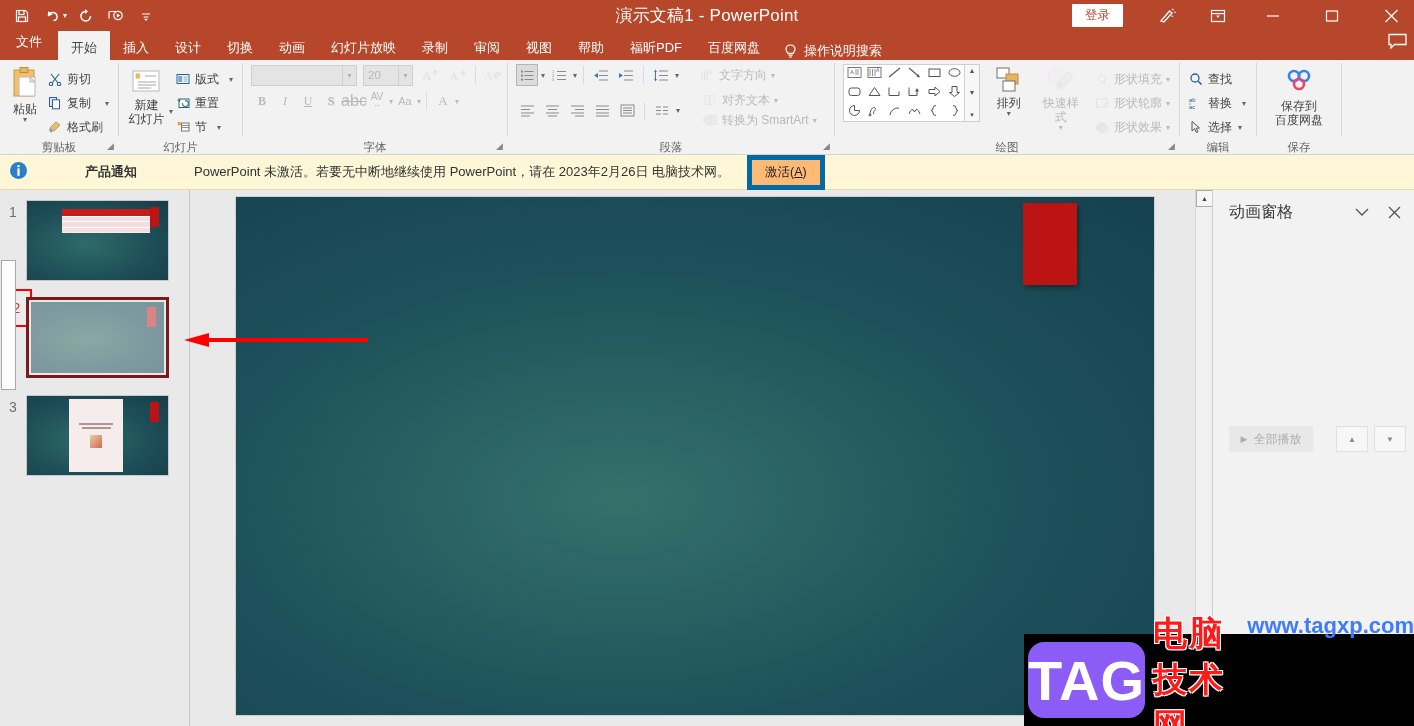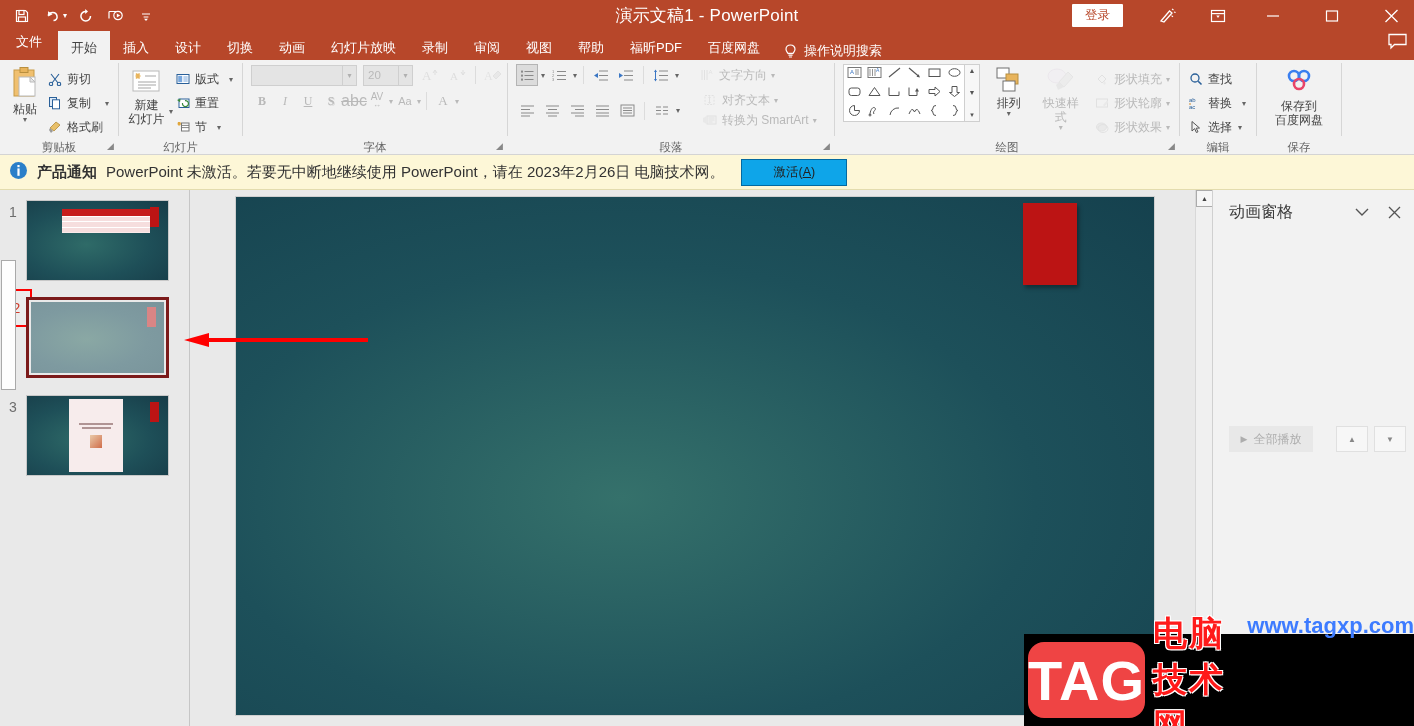--- a/index.html
+++ b/index.html
@@ -113,25 +113,25 @@
     font-size: 7px; color: #555; padding: 2px 0;
   }
   .btnsel { background: #dcdcdc; border: 1px solid #b4b4b4; }
 
   
   .notice {
     position: absolute; top: 155px; left: 0; width: 1414px; height: 35px;
     background: #fdf7d7; border-bottom: 1px solid #e3dcae;
     display: flex; align-items: center; padding-left: 9px; gap: 9px;
   }
-  .notice-txt { font-size: 15px; color: #333; }
+  .notice-txt { font-size: 13px; color: #333; margin-left: 48px; }
   .notice-txt b { font-weight: bold; }
   .activate-btn {
-    background: #0ea5e9; border: 1px solid #0369a1; font-size: 12.5px; color: #222;
-    padding: 4px 31px; margin-left: 8px;
+    background: #fdba74; border: 5px solid #0369a1; font-size: 12.5px; color: #222;
+    padding: 4px 13px; margin-left: 8px;
   }
   .activate-btn u { text-decoration: underline; }
 
   
   .thumbpane {
     position: absolute; top: 190px; left: 0; width: 190px; height: 536px;
     background: #e9e9e9; border-right: 1px solid #c6c6c6;
   }
   .thumbitem { position: absolute; display: flex; align-items: flex-start; }
   .thumbnum {
@@ -229,21 +229,21 @@
 
   
   .arrow-annot { position: absolute; left: 183px; top: 331px; width: 185px; height: 18px; }
 
   
   .watermark {
     position: absolute; left: 1024px; top: 634px; width: 390px; height: 92px;
     background: #000; display: flex; align-items: center;
   }
   .tagbadge {
-    width: 152px; height: 76px; margin-left: 4px; background: #ef4444; border-radius: 16px;
+    width: 152px; height: 76px; margin-left: 4px; background: #8b5cf6; border-radius: 16px;
     color: #fff; font-size: 56px; font-weight: bold; letter-spacing: 1px;
     display: flex; align-items: center; justify-content: center;
   }
   .wm-right { margin-left: 8px; display: flex; }
   .wm-cn {
     color: #ff1a1a; font-size: 34px; font-weight: bold; letter-spacing: 2px;
     text-shadow: -1px -1px 0 #fff, 1px -1px 0 #fff, -1px 1px 0 #fff, 1px 1px 0 #fff;
   }
   .wm-url { color: #3d7bff; font-size: 22px; font-weight: bold; margin-top: 2px; }
 </style>

